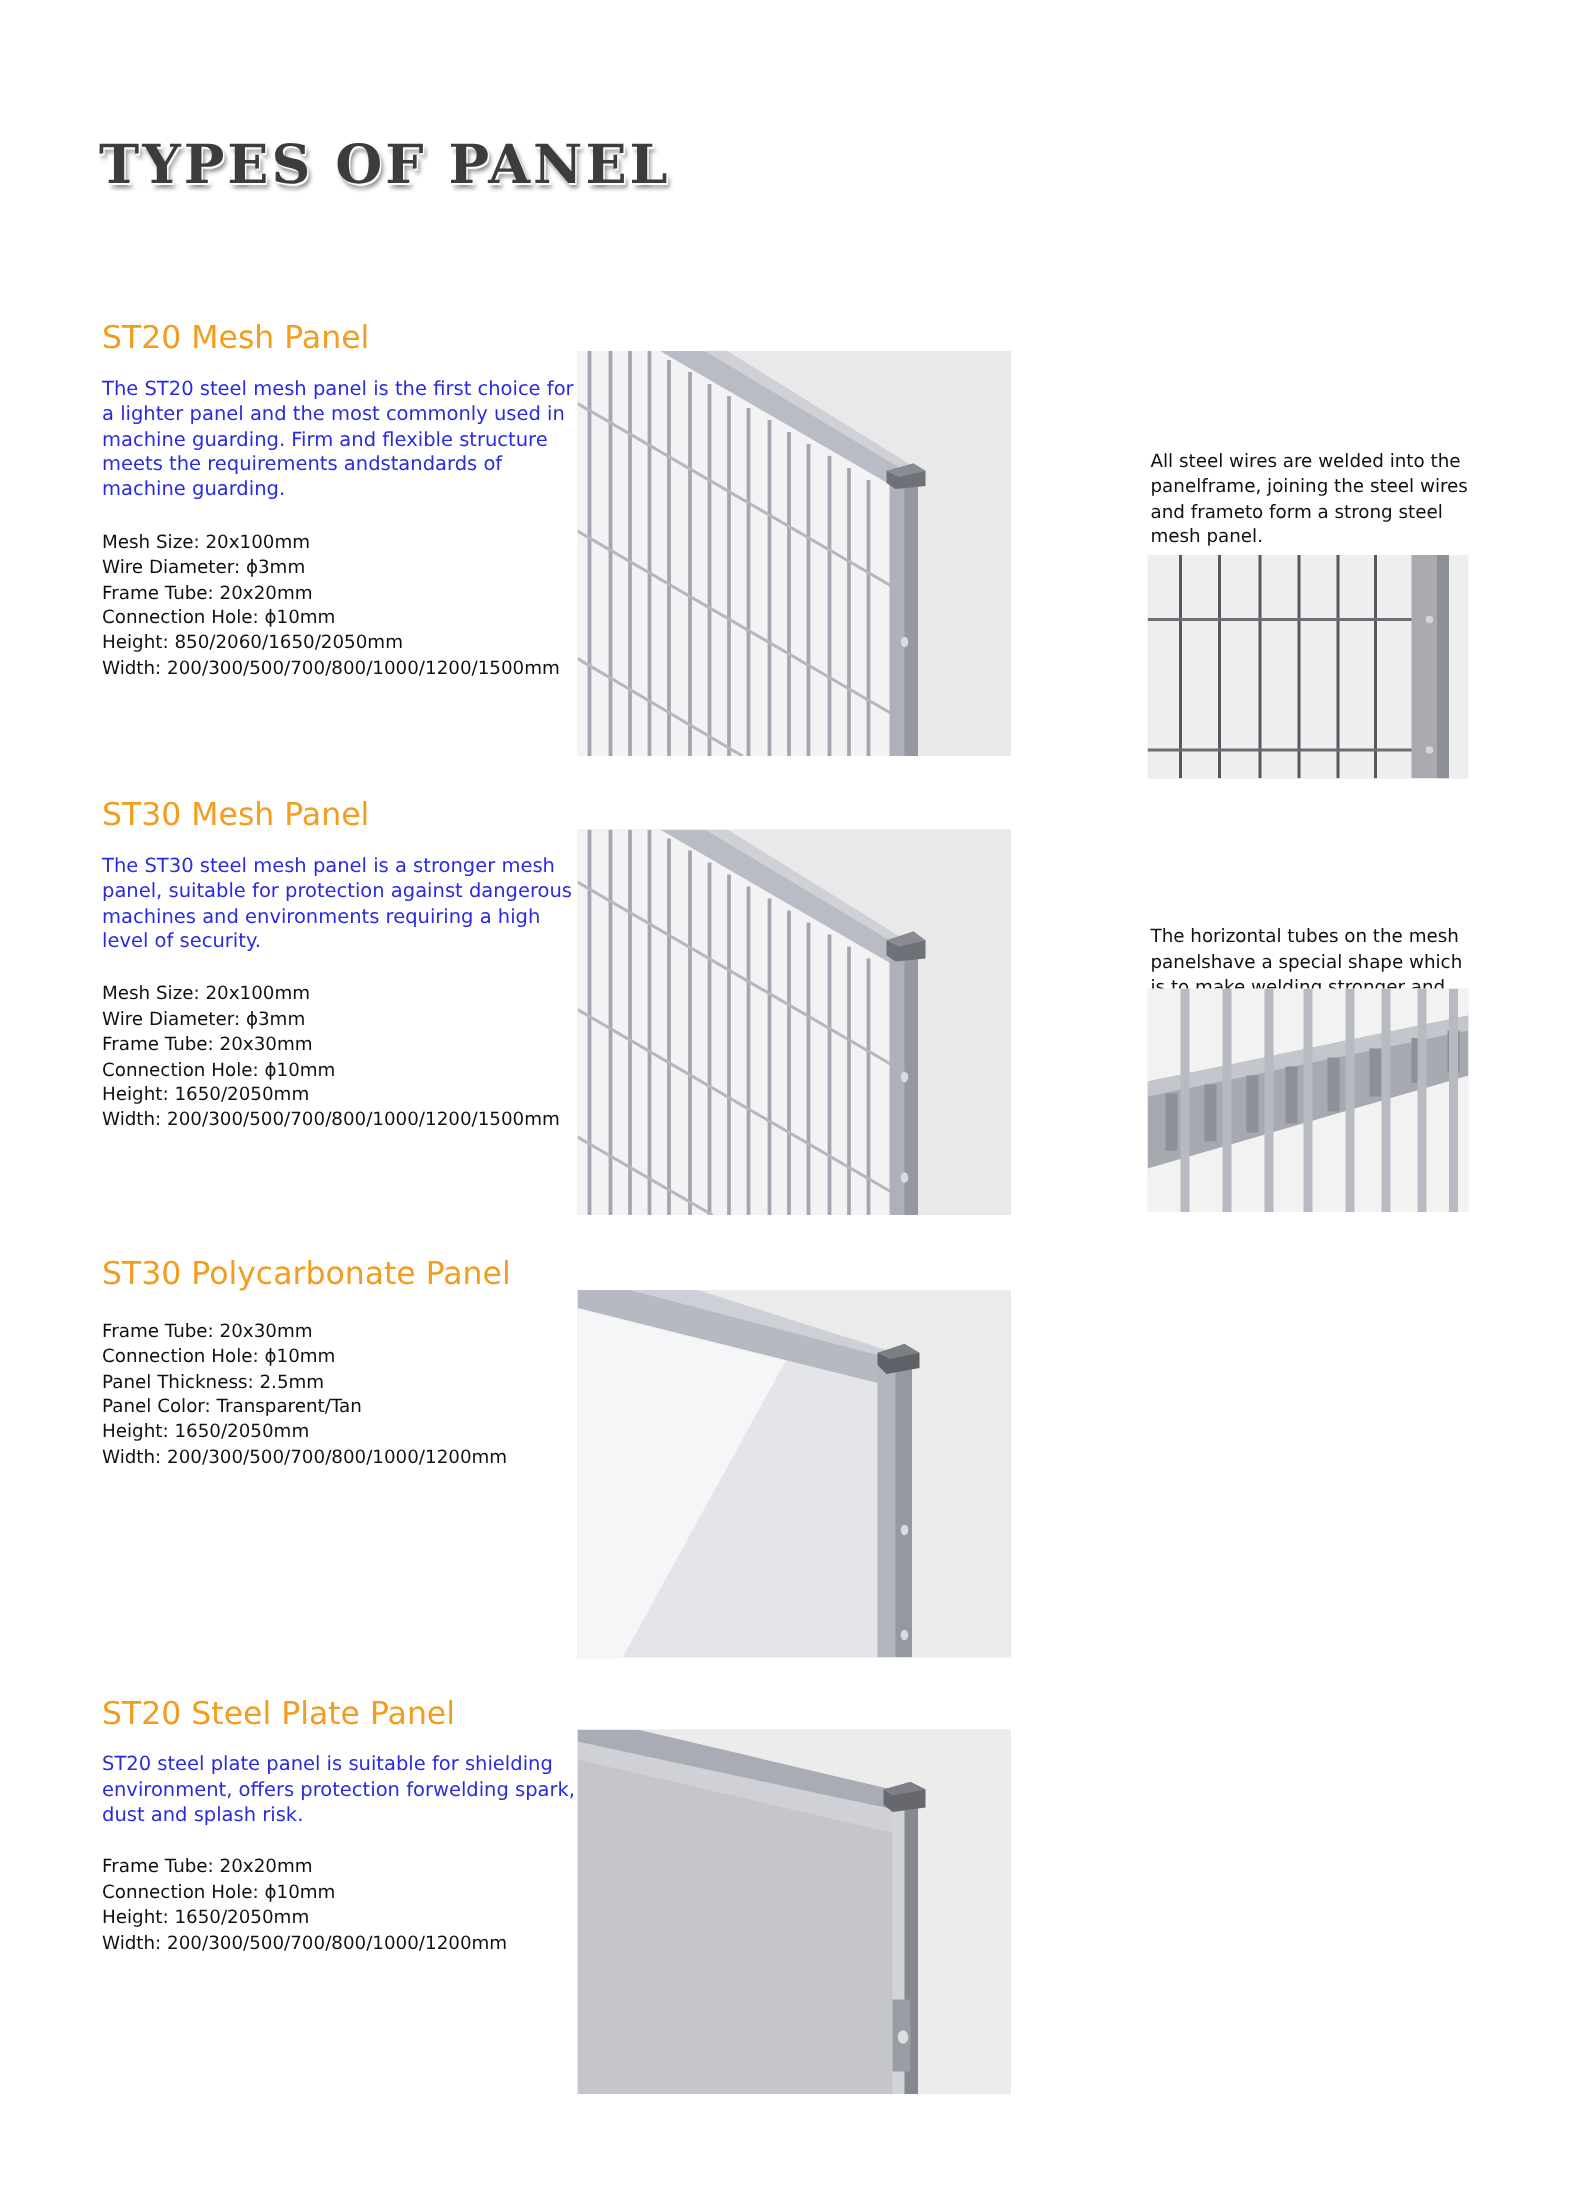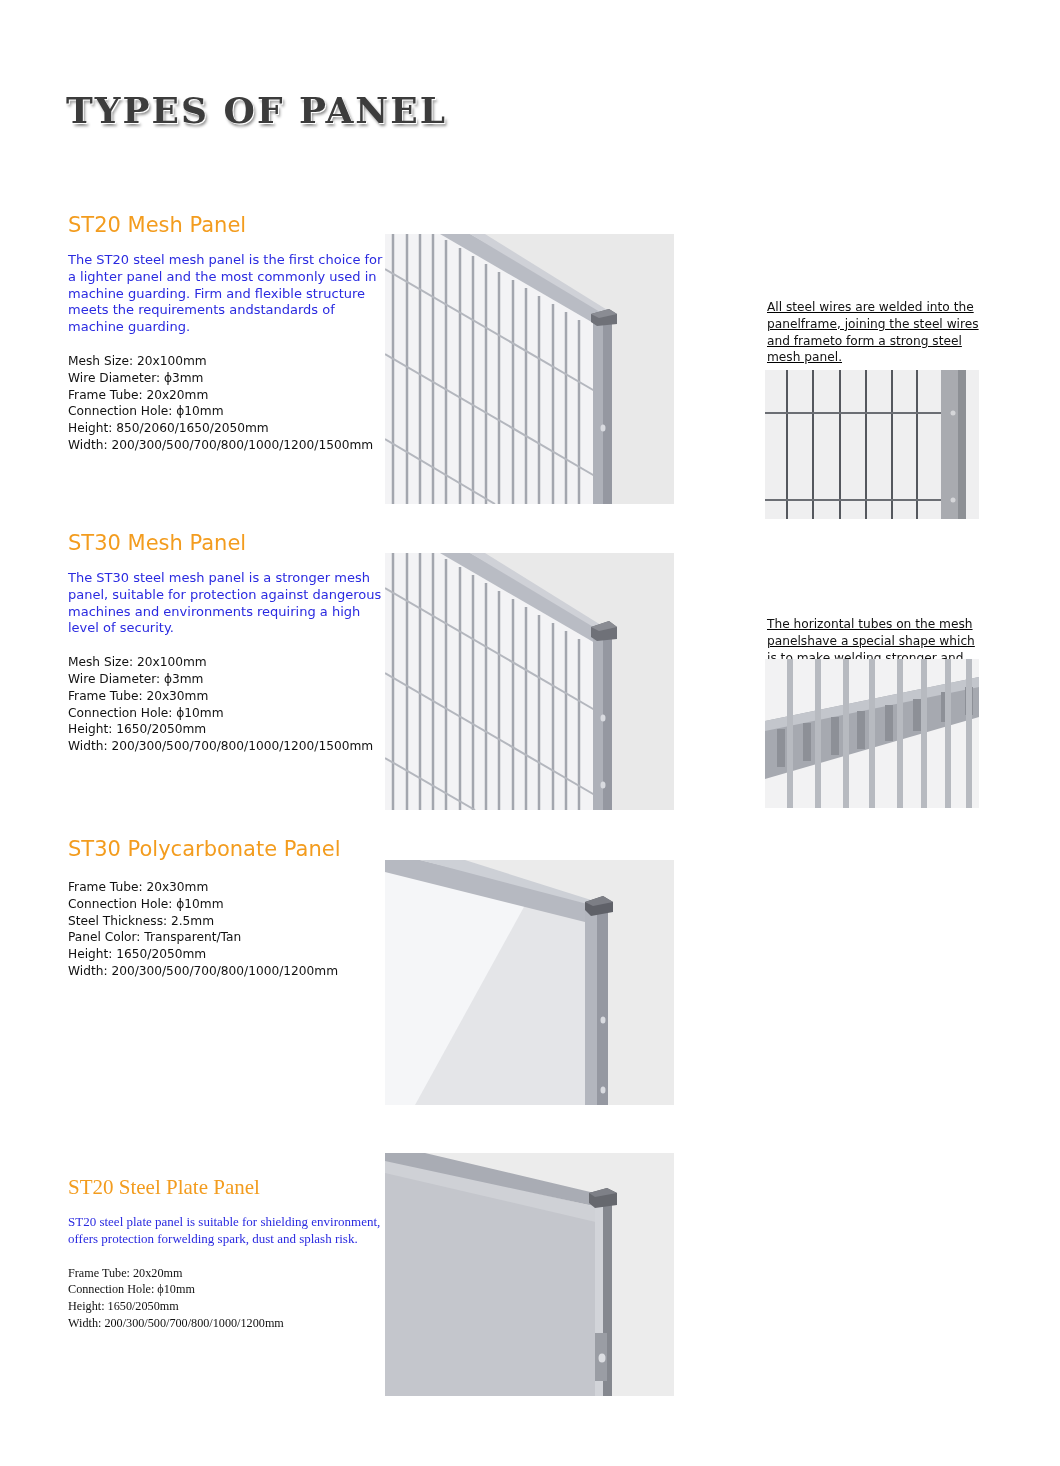--- a/index.html
+++ b/index.html
@@ -11,21 +11,21 @@
     text-shadow: 1px 1px 0 #ffffff, 2px 3px 3px rgba(0,0,0,0.45);
     font-variant: small-caps;
     line-height: 1;
   }
   .section { position: absolute; left: 68px; width: 320px; }
   .section-title { font-size: 21px; color: #f39c1e; font-weight: normal; line-height: 26px; margin: 0; white-space: nowrap; }
   .desc { color: #2a2ae0; font-size: 13px; line-height: 16.8px; margin-top: 14px; }
   .specs { color: #111111; font-size: 12.2px; line-height: 16.8px; margin-top: 17px; }
   .spec-line { white-space: nowrap; }
   .panel-img { position: absolute; left: 385px; width: 289px; background: #e8e8e8; overflow: hidden; }
-  .detail { position: absolute; left: 767px; width: 215px; text-decoration: underline; }
+  .detail { position: absolute; left: 767px; width: 215px; }
   .detail-text { color: #111; font-size: 12.2px; line-height: 16.8px; }
   .detail-img { position: absolute; left: 765px; width: 214px; overflow: hidden; background: #ececec; }
   svg { display: block; }
 </style>
 </head>
 <body>
 
 <div class="page-title">TYPES OF PANEL</div>
 
 <div class="section" style="top:212px;">
@@ -129,21 +129,21 @@
     <ellipse cx="218" cy="165" rx="2.5" ry="3.5" fill="#d9dbe0"></ellipse>
     <ellipse cx="218" cy="232" rx="2.5" ry="3.5" fill="#d9dbe0"></ellipse>
   </svg>
 </div>
 
 <div class="section" style="top:836px;">
   <h2 class="section-title">ST30 Polycarbonate Panel</h2>
   <div class="specs">
     <div class="spec-line">Frame Tube: 20x30mm</div>
     <div class="spec-line">Connection Hole: ϕ10mm</div>
-    <div class="spec-line">Steel Thickness: 2.5mm</div>
+    <div class="spec-line">Panel Thickness: 2.5mm</div>
     <div class="spec-line">Panel Color: Transparent/Tan</div>
     <div class="spec-line">Height: 1650/2050mm</div>
     <div class="spec-line">Width: 200/300/500/700/800/1000/1200mm</div>
   </div>
 </div>
 <div class="panel-img" style="top:860px;height:245px;">
   <svg width="289" height="245" viewBox="0 0 289 245">
     <rect width="289" height="245" fill="#ebebeb"></rect>
     <polygon points="0,8 200,60 210,245 0,245" fill="#e4e5e8"></polygon>
     <polygon points="0,8 140,45 30,245 0,245" fill="#f5f6f8"></polygon>
@@ -153,21 +153,21 @@
 
     <rect x="200" y="50" width="14" height="195" fill="#b3b6be"></rect>
     <rect x="212" y="50" width="11" height="195" fill="#9598a1"></rect>
     <polygon points="200,42 218,36 228,42 228,52 206,56 200,50" fill="#5f6168"></polygon>
     <polygon points="200,42 218,36 228,42 208,46" fill="#7c7e85"></polygon>
     <ellipse cx="218" cy="160" rx="2.5" ry="3.5" fill="#d9dbe0"></ellipse>
     <ellipse cx="218" cy="230" rx="2.5" ry="3.5" fill="#d9dbe0"></ellipse>
   </svg>
 </div>
 
-<div class="section" style="top:1174px;font-family:Liberation Serif, serif;">
+<div class="section" style="top:1129px;">
   <h2 class="section-title">ST20 Steel Plate Panel</h2>
   <div class="desc">ST20 steel plate panel is suitable for shielding environment, offers protection forwelding spark, dust and splash risk.</div>
   <div class="specs">
     <div class="spec-line">Frame Tube: 20x20mm</div>
     <div class="spec-line">Connection Hole: ϕ10mm</div>
     <div class="spec-line">Height: 1650/2050mm</div>
     <div class="spec-line">Width: 200/300/500/700/800/1000/1200mm</div>
   </div>
 </div>
 <div class="panel-img" style="top:1153px;height:243px;">

